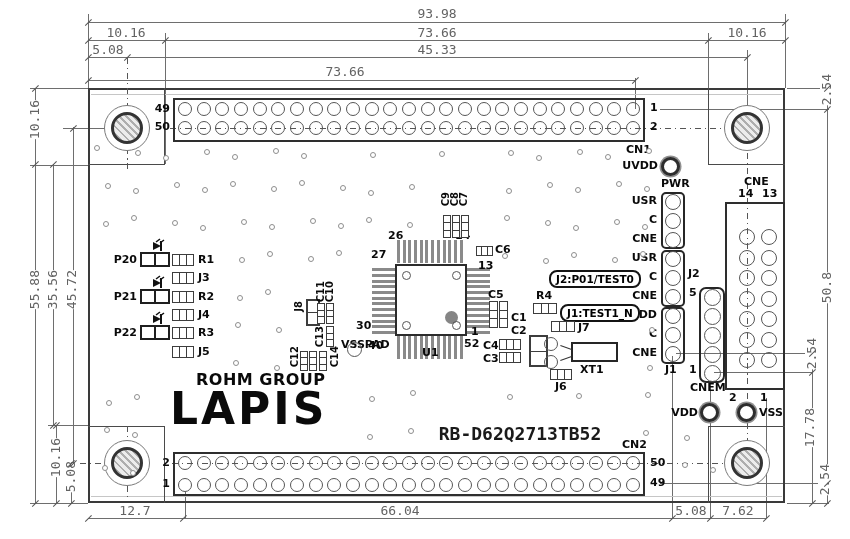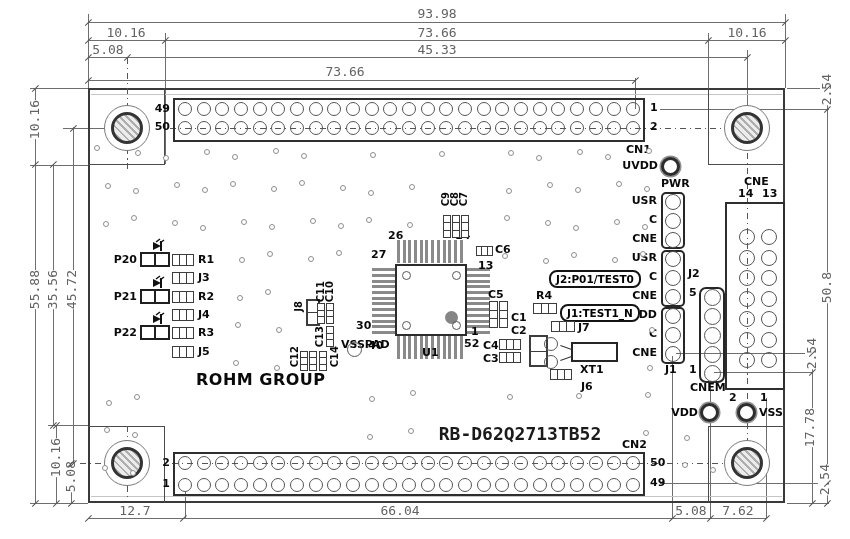--- a/index.html
+++ b/index.html
@@ -348,23 +348,24 @@
     </div>
   <div class="circ" style="left:544px;top:337px;width:14px;height:14px"></div>
   <div class="circ" style="left:544px;top:355px;width:14px;height:14px"></div>
   <div style="position:absolute;left:571px;top:342px;width:47px;height:20px;border:2px solid #262626;background:#fff"></div>
   <div class="silk" style="left:580px;top:364px">XT1</div>
   <div class="c3" style="left:550px;top:369px;width:22px;height:11px">
       <i></i>
       <i></i>
       <i></i>
     </div>
-  <div class="silk" style="left:581px;top:381px">J6</div>
+  <div class="silk" style="left:555px;top:381px">J6</div>
 
   <div class="silk" style="left:196px;top:371px;font-size:16px;font-weight:800;letter-spacing:0.5px">ROHM GROUP</div>
+  <div class="silk" style="left:170px;top:387px;font-size:44px;font-weight:900;letter-spacing:3px;line-height:1">LAPIS</div>
   <div class="silk ctr" style="left:520px;top:424px;font-family:'DejaVu Sans Mono',monospace;font-size:18px;font-weight:600;color:#1a1a1a">RB-D62Q2713TB52</div>
 
   <div class="dim" style="left:437px;top:6px">93.98</div>
   <div class="dim" style="left:437px;top:25px">73.66</div>
   <div class="dim" style="left:126px;top:25px">10.16</div>
   <div class="dim" style="left:747px;top:25px">10.16</div>
   <div class="dim" style="left:108px;top:42px">5.08</div>
   <div class="dim" style="left:437px;top:42px">45.33</div>
   <div class="dim" style="left:345px;top:64px">73.66</div>
   <div class="dimv" style="left:28px;top:100px">10.16</div>

